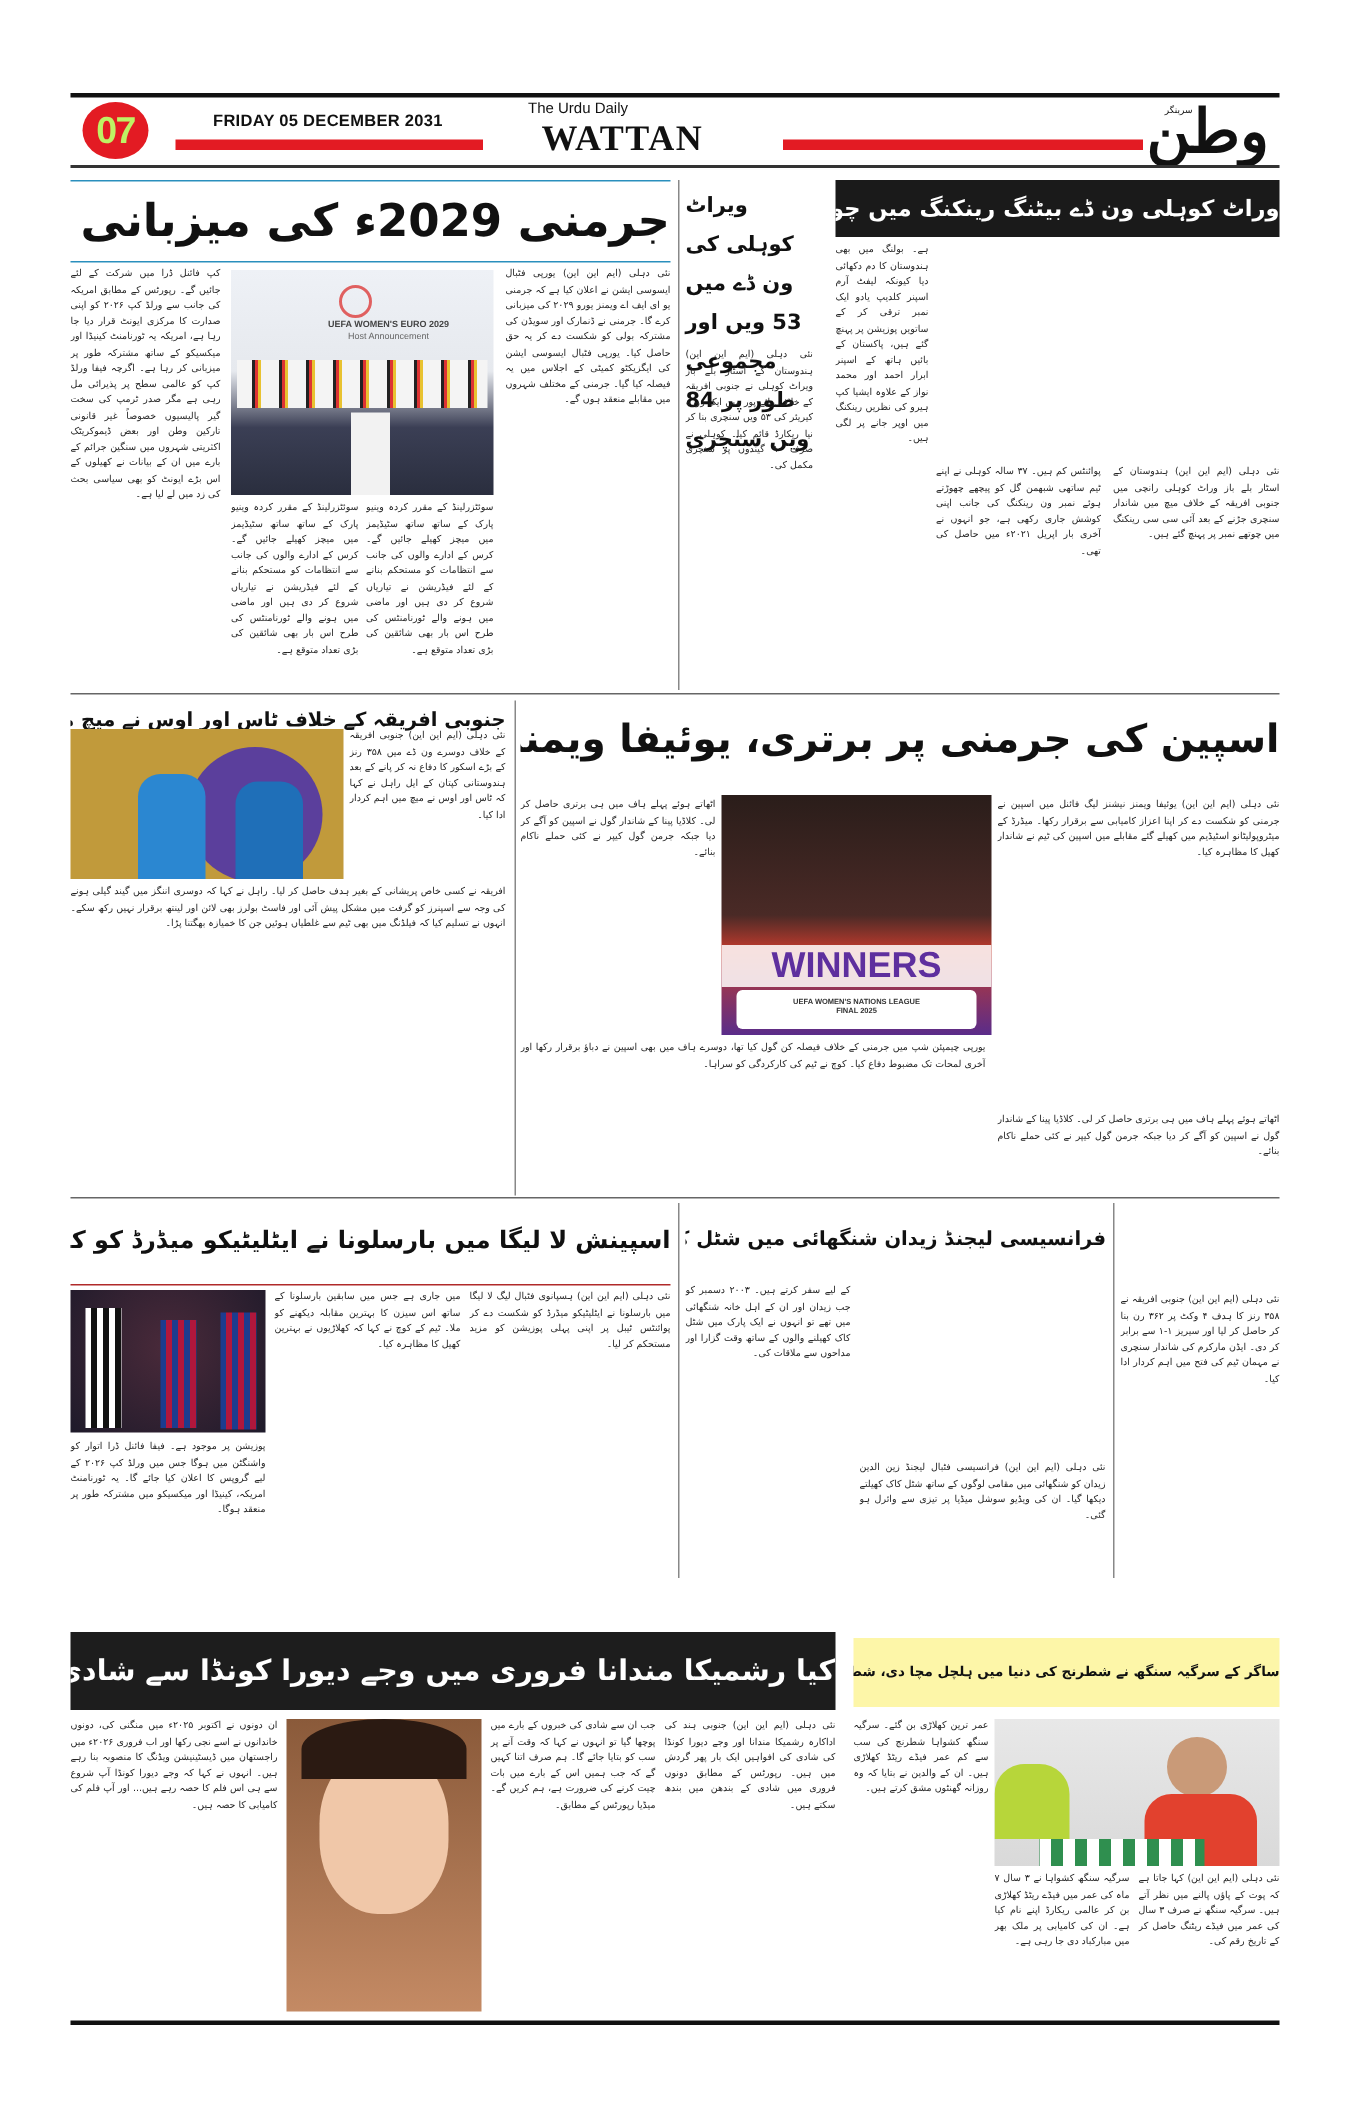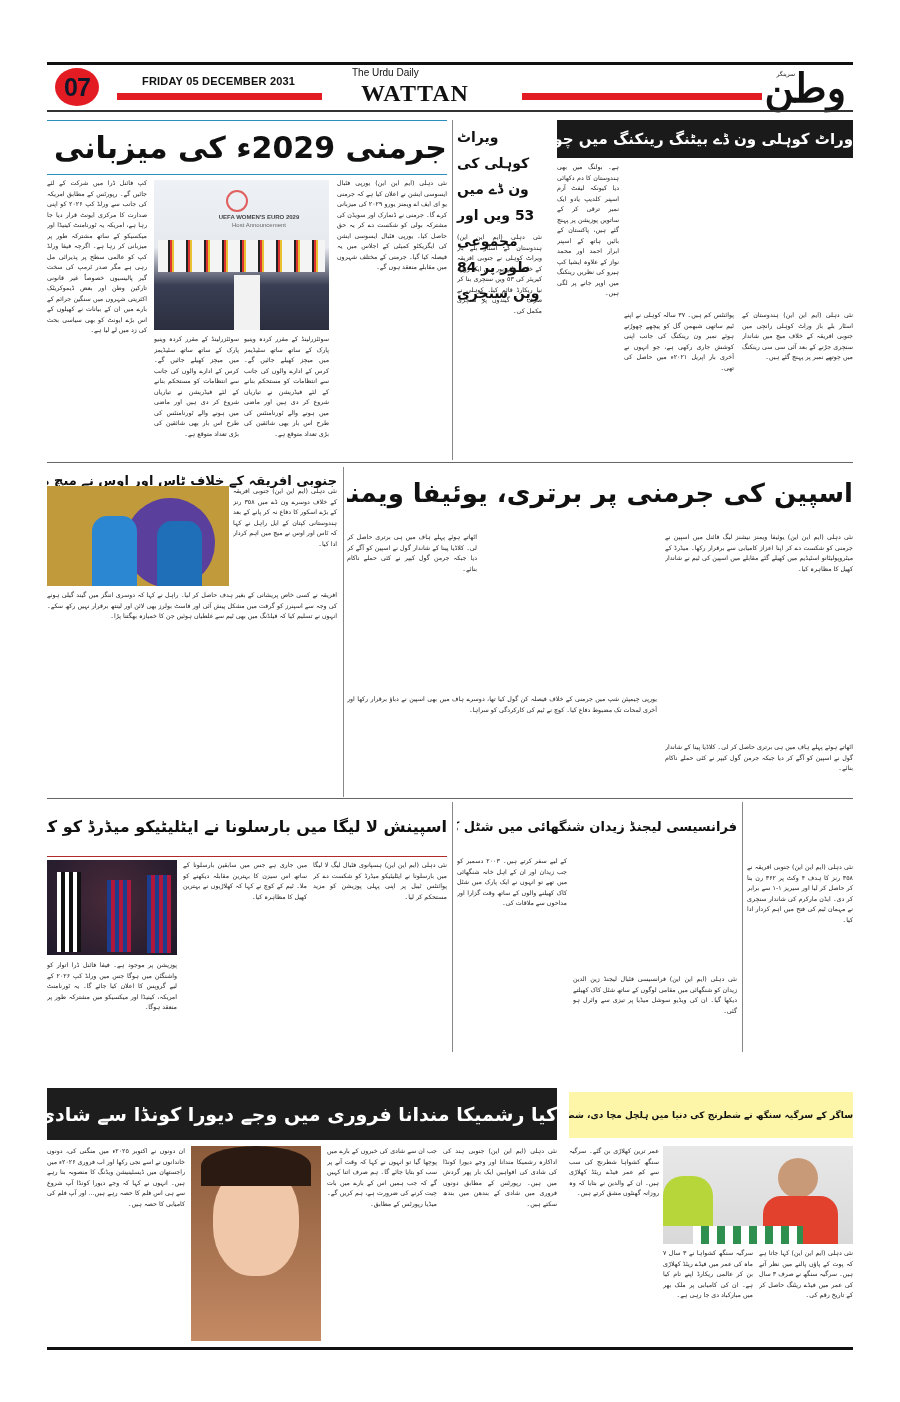--- a/index.html
+++ b/index.html
@@ -2,21 +2,21 @@
 <html><head>
 <meta charset="utf-8">
 <style>
   *{box-sizing:border-box;margin:0;padding:0}
   body{width:900px;height:1402px;background:#fff;font-family:"DejaVu Sans",sans-serif;color:#111;position:relative;overflow:hidden}
   .page{position:absolute;left:47px;top:62px;width:806px;height:1285px}
   .abs{position:absolute}
   
   .topline{position:absolute;left:0;top:0;width:806px;height:3px;background:#111}
   .botline{position:absolute;left:0;top:48px;width:806px;height:2px;background:#333}
-  .pagenum{position:absolute;left:8px;top:6px;width:44px;height:38px;border-radius:50%;background:#e31b23;color:#0f172a;font:bold 25px "Liberation Sans",sans-serif;display:flex;align-items:center;justify-content:center;letter-spacing:-1px}
+  .pagenum{position:absolute;left:8px;top:6px;width:44px;height:38px;border-radius:50%;background:#e31b23;color:#bef264;font:bold 25px "Liberation Sans",sans-serif;display:flex;align-items:center;justify-content:center;letter-spacing:-1px}
   .dateline{position:absolute;left:95px;top:13px;font:bold 11px "Liberation Sans",sans-serif;letter-spacing:.2px}
   .redbar{position:absolute;height:7px;background:#e31b23}
   .urdudaily{position:absolute;left:305px;top:5px;font:10px "Liberation Sans",sans-serif}
   .wattan{position:absolute;left:314px;top:18px;font:bold 24px "Liberation Serif",serif;letter-spacing:1px}
   .logo{position:absolute;right:7px;top:2px;font:bold 40px "DejaVu Serif",serif;direction:rtl}
   .logo-sub{position:absolute;right:58px;top:8px;font-size:6px;direction:rtl}
   
   .urdu{direction:rtl;text-align:right;font-family:"DejaVu Sans",sans-serif}
   .headline{font-weight:bold;direction:rtl;text-align:center;white-space:nowrap;overflow:hidden}
   .col{font-size:6.3px;line-height:10.5px;color:#222;direction:rtl;text-align:justify;overflow:hidden}
@@ -75,20 +75,27 @@
     <div style="position:absolute;left:78px;top:12px;width:90px;height:90px;border-radius:50%;background:#5b3f9c"></div>
     <div style="position:absolute;left:45px;top:30px;width:45px;height:70px;background:#2b87d1;border-radius:15px 15px 0 0"></div>
     <div style="position:absolute;left:110px;top:35px;width:45px;height:65px;background:#1f6fb8;border-radius:15px 15px 0 0"></div>
   </div>
   <div class="abs col" style="left:186px;top:424px;width:104px;height:100px">نئی دہلی (ایم این این) جنوبی افریقہ کے خلاف دوسرے ون ڈے میں ۳۵۸ رنز کے بڑے اسکور کا دفاع نہ کر پانے کے بعد ہندوستانی کپتان کے ایل راہل نے کہا کہ ٹاس اور اوس نے میچ میں اہم کردار ادا کیا۔</div>
   <div class="abs col" style="left:0;top:528px;width:290px;height:200px">افریقہ نے کسی خاص پریشانی کے بغیر ہدف حاصل کر لیا۔ راہل نے کہا کہ دوسری اننگز میں گیند گیلی ہونے کی وجہ سے اسپنرز کو گرفت میں مشکل پیش آئی اور فاسٹ بولرز بھی لائن اور لینتھ برقرار نہیں رکھ سکے۔ انہوں نے تسلیم کیا کہ فیلڈنگ میں بھی ٹیم سے غلطیاں ہوئیں جن کا خمیازہ بھگتنا پڑا۔</div>
 
   <div class="vline" style="left:296px;top:405px;height:330px"></div>
   <div class="abs headline" style="left:300px;top:396px;width:506px;font-size:26px;line-height:70px;height:70px">اسپین کی جرمنی پر برتری، یوئیفا ویمنز نیشنز لیگ کا اعزاز برقرار رکھا</div>
   <div class="abs col" style="left:300px;top:470px;width:130px;height:205px">اٹھاتے ہوئے پہلے ہاف میں ہی برتری حاصل کر لی۔ کلاڈیا پینا کے شاندار گول نے اسپین کو آگے کر دیا جبکہ جرمن گول کیپر نے کئی حملے ناکام بنائے۔</div>
+  <div class="photo" style="left:434px;top:468px;width:180px;height:160px;background:linear-gradient(180deg,#2a1d1a 0%,#4a2a26 50%,#c23b2e 65%,#5a2c8a 100%)">
+    <div style="position:absolute;left:0;top:100px;width:180px;text-align:center;font:bold 24px 'Liberation Sans',sans-serif;color:#5e2f9e;background:rgba(255,255,255,.85)">WINNERS</div>
+    <div style="position:absolute;left:10px;top:130px;width:160px;height:26px;background:#fff;border-radius:4px">
+      <div style="font:bold 5px 'Liberation Sans',sans-serif;text-align:center;margin-top:5px;color:#333">UEFA WOMEN'S NATIONS LEAGUE</div>
+      <div style="font:bold 5px 'Liberation Sans',sans-serif;text-align:center;color:#333">FINAL 2025</div>
+    </div>
+  </div>
   <div class="abs col" style="left:618px;top:470px;width:188px;height:205px">نئی دہلی (ایم این این) یوئیفا ویمنز نیشنز لیگ فائنل میں اسپین نے جرمنی کو شکست دے کر اپنا اعزاز کامیابی سے برقرار رکھا۔ میڈرڈ کے میٹروپولیٹانو اسٹیڈیم میں کھیلے گئے مقابلے میں اسپین کی ٹیم نے شاندار کھیل کا مظاہرہ کیا۔</div>
   <div class="abs col" style="left:300px;top:632px;width:310px;height:98px">یورپی چیمپئن شپ میں جرمنی کے خلاف فیصلہ کن گول کیا تھا، دوسرے ہاف میں بھی اسپین نے دباؤ برقرار رکھا اور آخری لمحات تک مضبوط دفاع کیا۔ کوچ نے ٹیم کی کارکردگی کو سراہا۔</div>
   <div class="abs col" style="left:618px;top:680px;width:188px;height:50px">اٹھاتے ہوئے پہلے ہاف میں ہی برتری حاصل کر لی۔ کلاڈیا پینا کے شاندار گول نے اسپین کو آگے کر دیا جبکہ جرمن گول کیپر نے کئی حملے ناکام بنائے۔</div>
 
   <div class="abs" style="left:0;top:736px;width:806px;height:1px;background:#666"></div>
   <div class="abs headline" style="left:0;top:740px;width:400px;font-size:16px;line-height:50px;height:50px">اسپینش لا لیگا میں بارسلونا نے ایٹلیٹیکو میڈرڈ کو کیا قابو، پہلی پوزیشن مزید مستحکم</div>
   <div class="abs rule-red" style="left:0;top:794px;width:400px"></div>
   <div class="abs headline" style="left:410px;top:740px;width:280px;font-size:13px;line-height:50px;height:50px">فرانسیسی لیجنڈ زیدان شنگھائی میں شٹل کاک کھیلتے ہوئے نظر آئے</div>
 
   <div class="photo" style="left:0;top:798px;width:130px;height:95px;background:radial-gradient(circle at 50% 40%,#4a2a3a 0%,#1e1a2a 100%)">

